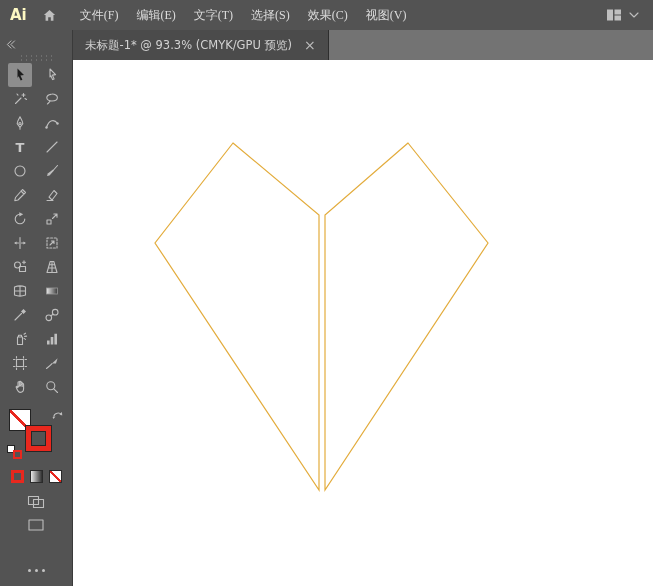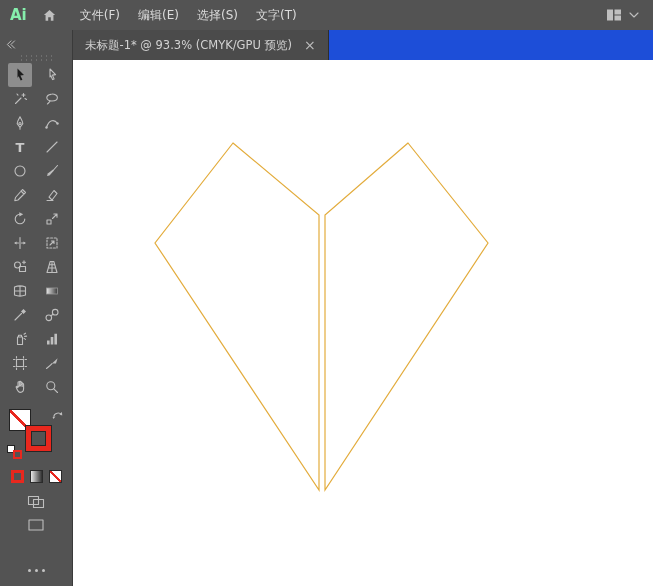--- a/index.html
+++ b/index.html
@@ -2,24 +2,24 @@
 <html><head>
 <meta charset="utf-8">
 <style>
   html,body{margin:0;padding:0;background:#fff;}
   .app{position:relative;width:653px;height:586px;overflow:hidden;
        font-family:"DejaVu Sans","Liberation Sans",sans-serif;background:#fff;}
 
   
   .menubar{position:absolute;left:0;top:0;width:653px;height:30px;background:#535353;
            display:flex;align-items:center;color:#dcdcdc;font-size:12px;z-index:5;}
-  .logo{color:#86efac;font-weight:bold;font-size:15px;padding:0 10px 0 10px;line-height:30px;}
+  .logo{color:#fef9c3;font-weight:bold;font-size:15px;padding:0 10px 0 10px;line-height:30px;}
   .home-btn{width:26px;height:30px;display:flex;align-items:center;justify-content:center;}
   .menus{display:flex;margin-left:8px;}
-  .menu-item{padding:0 9px;line-height:30px;white-space:nowrap;cursor:default;}
+  .menu-item{padding:0 9px;line-height:30px;white-space:nowrap;cursor:default;font-family:Liberation Serif, serif;}
   .menubar-right{margin-left:auto;display:flex;align-items:center;gap:7px;padding-right:14px;}
 
   
   .toolbar{position:absolute;left:0;top:30px;width:73px;height:556px;background:#535353;
            border-right:1px solid #3a3a3a;box-sizing:border-box;display:flex;flex-direction:column;align-items:center;}
   .collapse{align-self:flex-start;padding:4px 5px 0 5px;}
   .grip{width:34px;height:7px;margin:1px auto 2px auto;
         background-image:radial-gradient(#6e6e6e 1px, transparent 1.1px);background-size:5px 4px;}
   .tools{display:grid;grid-template-columns:24px 24px;grid-auto-rows:24px;column-gap:8px;}
   .tool{width:24px;height:24px;display:flex;align-items:center;justify-content:center;border-radius:2px;}
@@ -48,21 +48,21 @@
   .sw-grad{background:linear-gradient(90deg,#e8e8e8,#2f2f2f);}
   .sw-none{background:#fff;}
   .sw-none::after{content:"";position:absolute;inset:0;
         background:linear-gradient(to top right,transparent 43%,#e8281e 43%,#e8281e 57%,transparent 57%);}
 
   .modes{display:flex;flex-direction:column;align-items:center;gap:9px;margin-top:12px;}
   .more{margin-top:auto;margin-bottom:14px;display:flex;gap:4px;}
   .more i{width:3px;height:3px;border-radius:50%;background:#c4c4c4;display:block;}
 
   
-  .tabbar{position:absolute;left:73px;top:30px;width:580px;height:30px;background:#1d4ed8;
+  .tabbar{position:absolute;left:73px;top:30px;width:580px;height:30px;background:#737373;
           display:flex;align-items:stretch;}
   .tab{display:flex;align-items:center;gap:12px;padding:0 12px;background:#4b4b4b;
        border-right:1px solid #2d2d2d;font-size:11.5px;color:#d2d2d2;white-space:nowrap;}
   .tab-close{color:#bdbdbd;font-size:14px;line-height:1;cursor:default;}
 
   
   .canvas{position:absolute;left:73px;top:60px;width:580px;height:526px;background:#fff;}
   .canvas svg{width:100%;height:100%;display:block;}
 </style>
 </head>
@@ -73,22 +73,24 @@
   <header class="menubar">
     <div class="logo">Ai</div>
     <div class="home-btn">
       <svg viewBox="0 0 16 16" width="15" height="15">
           <path class="fl" d="M8 2.2 L14 7.4 H12.2 V13.5 H9.4 V9.8 H6.6 V13.5 H3.8 V7.4 H2 Z"></path>
         </svg>
     </div>
     <nav class="menus">
       <span class="menu-item">文件(F)</span>
       <span class="menu-item">编辑(E)</span>
+      <span class="menu-item">文字(T)</span>
       <span class="menu-item">选择(S)</span>
-      <span class="menu-item">文字(T)</span>
+      <span class="menu-item">效果(C)</span>
+      <span class="menu-item">视图(V)</span>
     </nav>
     <div class="menubar-right">
       <svg viewBox="0 0 16 14" width="16" height="14">
           <rect class="fl" x="1" y="1.5" width="6" height="11"></rect>
           <rect class="fl" x="8.5" y="1.5" width="6.5" height="5"></rect>
           <rect class="fl" x="8.5" y="7.5" width="6.5" height="5"></rect>
         </svg>
       <svg viewBox="0 0 10 6" width="10" height="6">
           <path class="ln" d="M1 1 L5 5 L9 1"></path>
         </svg>

